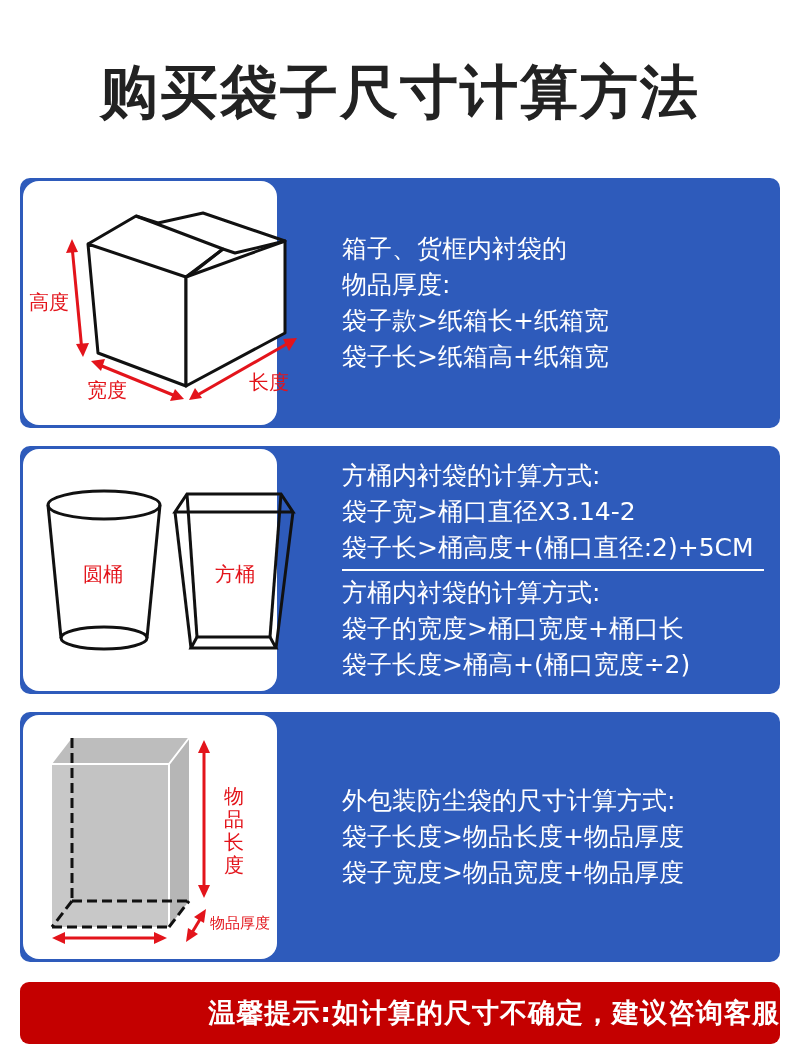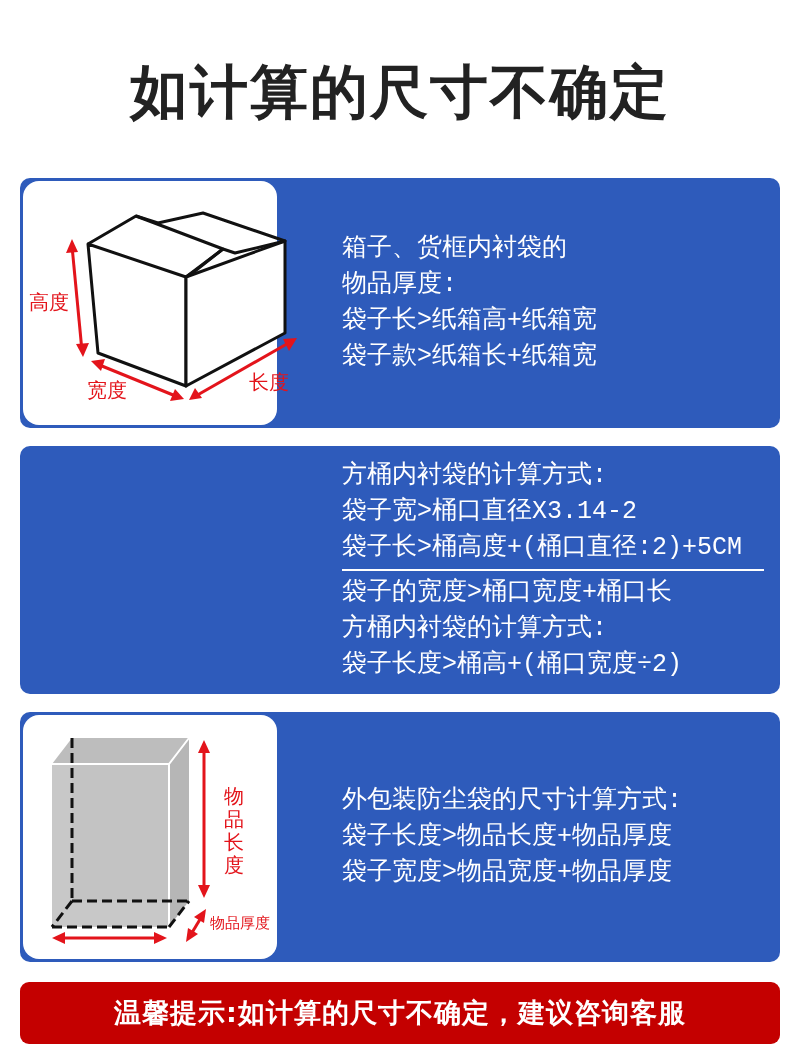--- a/index.html
+++ b/index.html
@@ -17,33 +17,33 @@
   .card .img-panel {
     position: absolute; left: 3px; top: 3px; bottom: 3px; width: 254px;
     background: #ffffff; border-radius: 16px;
   }
   .card .img-panel svg { position: absolute; left: 0; top: 0; }
   .card .text-panel {
     position: absolute; left: 322px; right: 12px; top: 0; bottom: 0;
     display: flex; flex-direction: column; justify-content: center;
     color: #ffffff; font-size: 25px; line-height: 36px;
   }
-  .line { white-space: nowrap; font-family: Liberation Mono, monospace; }
+  .line { white-space: nowrap; }
   .divider { height: 2px; background: #ffffff; margin: 3px 0 4px 0; width: 422px; }
   .red-label { fill: #e3141b; font-size: 20px; font-family: "DejaVu Sans", sans-serif; }
   .banner {
     position: absolute; left: 20px; top: 982px; width: 760px; height: 62px;
     background: #c40000; border-radius: 9px; color: #ffffff;
-    font-size: 27px; font-weight: bold; text-align: center; line-height: 62px; letter-spacing: 1px;
+    font-size: 27px; font-weight: bold; text-align: right; line-height: 62px; letter-spacing: 1px;
   }
 </style>
 </head>
 <body>
 
-<div class="title">如计算的尺寸不确定</div>
+<div class="title">购买袋子尺寸计算方法</div>
 
 <div class="card" style="top:178px;height:250px;">
   <div class="img-panel">
     <svg width="290" height="244" viewBox="0 0 290 244">
       <g fill="none" stroke="#111" stroke-width="3" stroke-linejoin="round">
 
         <polygon points="65,63 163,96 163,205 75,172" fill="#fff"></polygon>
 
         <polygon points="163,96 262,60 262,152 163,205" fill="#fff"></polygon>
 
@@ -65,33 +65,53 @@
         <polygon points="274,157 260,158 266,170" stroke="none"></polygon>
       </g>
       <text class="red-label" x="6" y="128">高度</text>
       <text class="red-label" x="64" y="216">宽度</text>
       <text class="red-label" x="226" y="208">长度</text>
     </svg>
   </div>
   <div class="text-panel">
     <div class="line">箱子、货框内衬袋的</div>
     <div class="line">物品厚度:</div>
+    <div class="line">袋子款&gt;纸箱长+纸箱宽</div>
     <div class="line">袋子长&gt;纸箱高+纸箱宽</div>
-    <div class="line">袋子款&gt;纸箱长+纸箱宽</div>
   </div>
 </div>
 
 <div class="card" style="top:446px;height:248px;">
+  <div class="img-panel">
+    <svg width="290" height="242" viewBox="0 0 290 242">
+      <g fill="none" stroke="#111" stroke-width="3">
+
+        <ellipse cx="81" cy="56" rx="56" ry="14"></ellipse>
+        <line x1="25" y1="56" x2="38" y2="189"></line>
+        <line x1="137" y1="56" x2="124" y2="189"></line>
+        <ellipse cx="81" cy="189" rx="43" ry="11"></ellipse>
+
+        <polygon points="164,45 258,45 270,63 152,63"></polygon>
+        <line x1="152" y1="63" x2="168" y2="199"></line>
+        <line x1="270" y1="63" x2="253" y2="199"></line>
+        <line x1="164" y1="45" x2="174" y2="188"></line>
+        <line x1="258" y1="45" x2="247" y2="188"></line>
+        <polygon points="174,188 247,188 253,199 168,199"></polygon>
+      </g>
+      <text class="red-label" x="60" y="132">圆桶</text>
+      <text class="red-label" x="192" y="132">方桶</text>
+    </svg>
+  </div>
   <div class="text-panel">
     <div class="line">方桶内衬袋的计算方式:</div>
     <div class="line">袋子宽&gt;桶口直径X3.14-2</div>
     <div class="line">袋子长&gt;桶高度+(桶口直径:2)+5CM</div>
     <div class="divider"></div>
+    <div class="line">方桶内衬袋的计算方式:</div>
     <div class="line">袋子的宽度&gt;桶口宽度+桶口长</div>
-    <div class="line">方桶内衬袋的计算方式:</div>
     <div class="line">袋子长度&gt;桶高+(桶口宽度÷2)</div>
   </div>
 </div>
 
 <div class="card" style="top:712px;height:250px;">
   <div class="img-panel">
     <svg width="290" height="244" viewBox="0 0 290 244">
 
       <polygon points="49,23 166,23 166,186 49,186" fill="#c8c8c8"></polygon>
       <polygon points="29,49 49,23 166,23 146,49" fill="#bdbdbd"></polygon>

